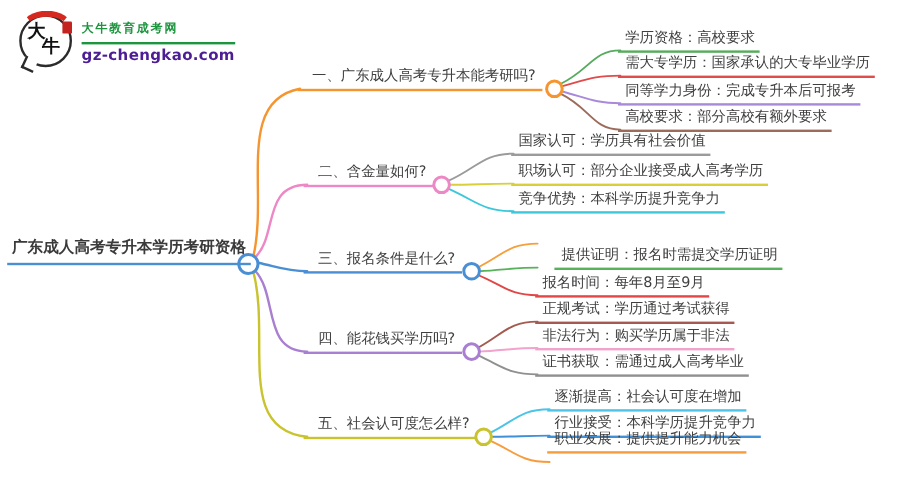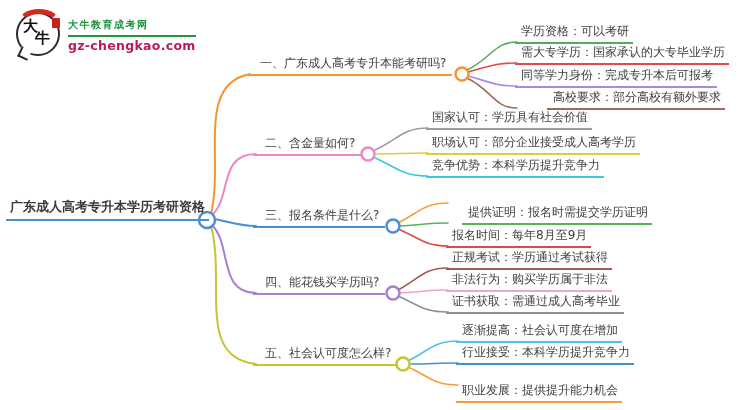--- a/index.html
+++ b/index.html
@@ -73,45 +73,45 @@
     <div class="logo-badge">
       <div class="badge-arc"></div>
       <span class="badge-char-top">大</span>
       <span class="badge-char-bottom">牛</span>
       <div class="badge-seal"></div>
       <div class="badge-tail"></div>
     </div>
     <div class="logo-text">
       <div class="logo-title" style="color: rgb(29, 149, 63);">大牛教育成考网</div>
       <div class="logo-divider" style="background: rgb(29, 149, 63);"></div>
-      <div class="logo-url" style="color: #be185d;">gz-chengkao.com</div>
+      <div class="logo-url" style="color: #4c1d95;">gz-chengkao.com</div>
     </div>
   </div>
 
   <div class="node root-label" style="left: 6px; top: 198px; border-bottom-color: rgb(74, 143, 211);">广东成人高考专升本学历考研资格</div>
 
   <div class="node branch" style="left: 248px; top: 55px; border-bottom-color: rgb(245, 149, 47);">一、广东成人高考专升本能考研吗?</div>
   <div class="node branch" style="left: 253px; top: 135px; border-bottom-color: rgb(238, 135, 197);">二、含金量如何?</div>
   <div class="node branch" style="left: 253px; top: 207px; border-bottom-color: rgb(74, 143, 211);">三、报名条件是什么?</div>
   <div class="node branch" style="left: 253px; top: 274px; border-bottom-color: rgb(169, 127, 209);">四、能花钱买学历吗?</div>
   <div class="node branch" style="left: 253px; top: 345px; border-bottom-color: rgb(201, 195, 46);">五、社会认可度怎么样?</div>
 
-  <div class="node sub" style="left: 515px; top: 23px; border-bottom-color: rgb(86, 171, 94);">学历资格：可以考研</div>
+  <div class="node sub" style="left: 515px; top: 23px; border-bottom-color: rgb(86, 171, 94);">学历资格：高校要求</div>
   <div class="node sub" style="left: 515px; top: 44px; border-bottom-color: rgb(224, 75, 75);">需大专学历：国家承认的大专毕业学历</div>
   <div class="node sub" style="left: 515px; top: 67px; border-bottom-color: rgb(169, 138, 216);">同等学力身份：完成专升本后可报考</div>
-  <div class="node sub" style="left: 515px; top: 89px; border-bottom-color: rgb(156, 107, 89); margin-left: 32px;">高校要求：部分高校有额外要求</div>
+  <div class="node sub" style="left: 515px; top: 89px; border-bottom-color: rgb(156, 107, 89);">高校要求：部分高校有额外要求</div>
 
   <div class="node sub" style="left: 426px; top: 109px; border-bottom-color: rgb(155, 155, 155);">国家认可：学历具有社会价值</div>
   <div class="node sub" style="left: 426px; top: 134px; border-bottom-color: rgb(216, 207, 58);">职场认可：部分企业接受成人高考学历</div>
   <div class="node sub" style="left: 426px; top: 157px; border-bottom-color: rgb(60, 200, 218);">竞争优势：本科学历提升竞争力</div>
 
   <div class="node sub" style="left: 446px; top: 204px; border-bottom-color: rgb(88, 178, 92); margin-left: 16px;">提供证明：报名时需提交学历证明</div>
   <div class="node sub" style="left: 446px; top: 227px; border-bottom-color: rgb(224, 72, 72);">报名时间：每年8月至9月</div>
 
   <div class="node sub" style="left: 446px; top: 249px; border-bottom-color: rgb(164, 90, 80);">正规考试：学历通过考试获得</div>
   <div class="node sub" style="left: 446px; top: 271px; border-bottom-color: rgb(242, 163, 203);">非法行为：购买学历属于非法</div>
   <div class="node sub" style="left: 446px; top: 293px; border-bottom-color: rgb(144, 144, 144);">证书获取：需通过成人高考毕业</div>
 
   <div class="node sub" style="left: 456px; top: 322px; border-bottom-color: rgb(76, 196, 232);">逐渐提高：社会认可度在增加</div>
   <div class="node sub" style="left: 456px; top: 344px; border-bottom-color: rgb(64, 144, 216);">行业接受：本科学历提升竞争力</div>
-  <div class="node sub" style="left: 456px; top: 382px; border-bottom-color: rgb(248, 155, 60); text-align: center;">职业发展：提供提升能力机会</div>
+  <div class="node sub" style="left: 456px; top: 357px; border-bottom-color: rgb(248, 155, 60); text-align: center;">职业发展：提供提升能力机会</div>
 
 </div>
 
 </body></html>

